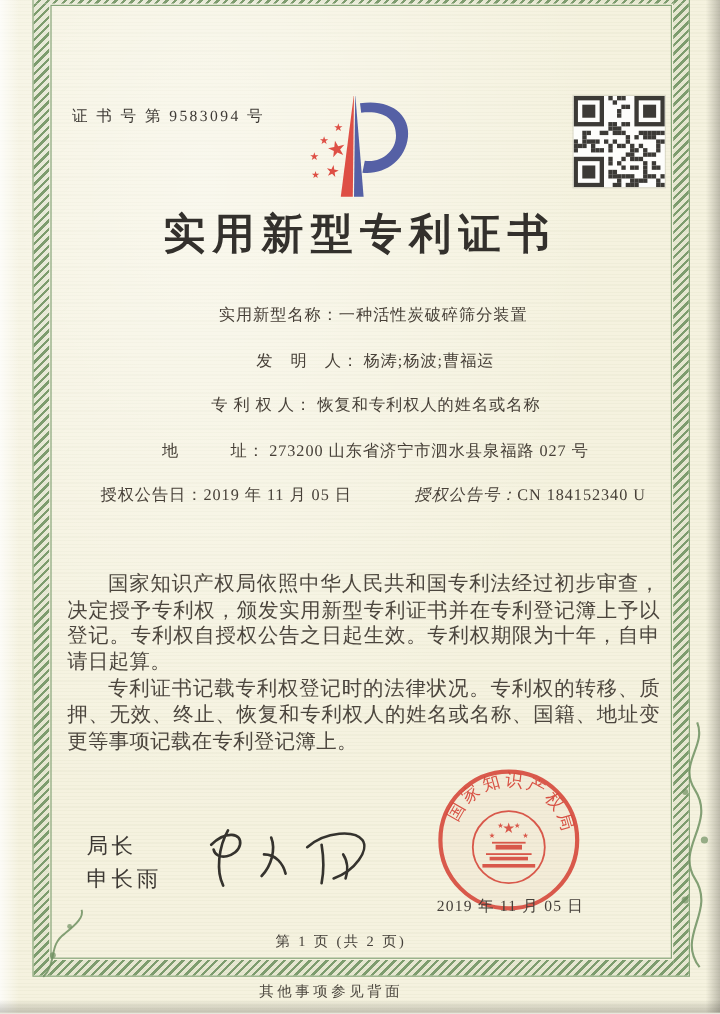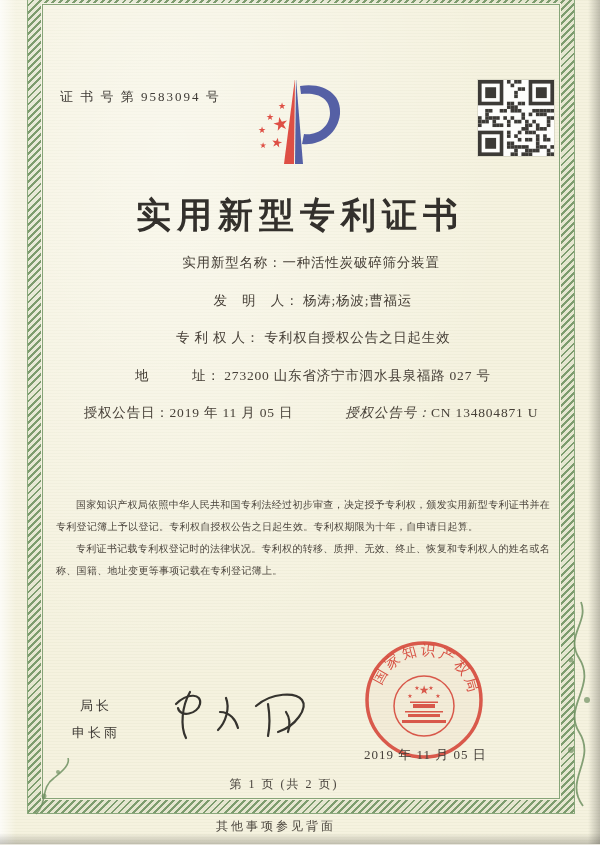--- a/index.html
+++ b/index.html
@@ -31,36 +31,36 @@
   .frame::before{content:"";position:absolute;inset:1px;border:1px solid #86a478;}
 
   .vine-right{position:absolute;right:1px;bottom:34px;z-index:2;}
   .vine-left{position:absolute;left:30px;bottom:26px;z-index:2;}
 
   .cert-no{position:absolute;left:60px;top:88px;font-size:13px;letter-spacing:2px;color:#3e3a35;}
   .logo{position:absolute;left:246px;top:80px;}
   .qr{position:absolute;left:478px;top:80px;background:#fdfdfb;box-shadow:0 0 0 1px rgba(120,120,110,0.18);}
 
   .title{
-    position:absolute;left:0;right:0;top:192px;margin:0;
+    position:absolute;left:0;right:0;top:172px;margin:0;
     text-align:center;font-size:35px;font-weight:bold;letter-spacing:6px;
     color:#33302c;
   }
 
   .fields{position:absolute;left:58px;top:254px;right:36px;font-size:13.5px;color:#474038;}
   .field-row{height:37.6px;letter-spacing:0.8px;white-space:nowrap;text-align:center;}
   .field-label{display:inline-block;min-width:93px;}
   .pair2{margin-left:52px;font-style:italic;}
 
-  .paras{position:absolute;left:56px;right:50px;top:494px;
-    font-size:10px;line-height:21.6px;color:#4c463e;text-align:justify;letter-spacing:0.3px;}
+  .paras{position:absolute;left:56px;right:50px;top:476px;
+    font-size:17px;line-height:21.6px;color:#4c463e;text-align:justify;letter-spacing:0.3px;}
   .paras p{margin:0 0 1px 0;text-indent:2em;}
 
-  .director{position:absolute;left:72px;top:692px;font-size:13px;line-height:27px;
-    letter-spacing:3px;color:#3c3833;text-align:center;}
+  .director{position:absolute;left:72px;top:692px;font-size:18px;line-height:27px;
+    letter-spacing:3px;color:#3c3833;}
   .signature{position:absolute;left:168px;top:682px;}
 
   .seal{position:absolute;left:362px;top:638px;width:124px;height:124px;z-index:3;}
   .seal-date{position:absolute;left:364px;top:746px;width:140px;font-size:13px;
     letter-spacing:1px;color:#45403a;z-index:4;}
 
   .page-info{position:absolute;left:0;right:0;top:776px;text-align:center;
     transform:translateX(-16px);font-size:12px;letter-spacing:2px;color:#45403a;}
   .back-note{position:absolute;left:0;right:0;top:818px;text-align:center;
     transform:translateX(-24px);font-size:12px;letter-spacing:3px;color:#4c473f;}
@@ -227,27 +227,27 @@
   <h1 class="title">实用新型专利证书</h1>
 
   <div class="fields">
     <div class="field-row">
       <span class="field-label">实用新型名称：</span><span class="field-value">一种活性炭破碎筛分装置</span>
     </div>
     <div class="field-row">
       <span class="field-label">发　明　人：</span><span class="field-value">杨涛;杨波;曹福运</span>
     </div>
     <div class="field-row">
-      <span class="field-label">专 利 权 人：</span><span class="field-value">专利权自授权公告之日起生效</span>
+      <span class="field-label">专 利 权 人：</span><span class="field-value">恢复和专利权人的姓名或名称</span>
     </div>
     <div class="field-row">
       <span class="field-label">地　　　址：</span><span class="field-value">273200 山东省济宁市泗水县泉福路 027 号</span>
     </div>
     <div class="field-row">
-      <span>授权公告日：</span><span>2019 年 11 月 05 日</span><span class="pair2">授权公告号：</span><span>CN 134804871 U</span>
+      <span>授权公告日：</span><span>2019 年 11 月 05 日</span><span class="pair2">授权公告号：</span><span>CN 184152340 U</span>
     </div>
   </div>
 
   <div class="paras">
     <p>国家知识产权局依照中华人民共和国专利法经过初步审查，决定授予专利权，颁发实用新型专利证书并在专利登记簿上予以登记。专利权自授权公告之日起生效。专利权期限为十年，自申请日起算。</p>
     <p>专利证书记载专利权登记时的法律状况。专利权的转移、质押、无效、终止、恢复和专利权人的姓名或名称、国籍、地址变更等事项记载在专利登记簿上。</p>
   </div>
 
   <div class="director">
     <div>局长</div>

